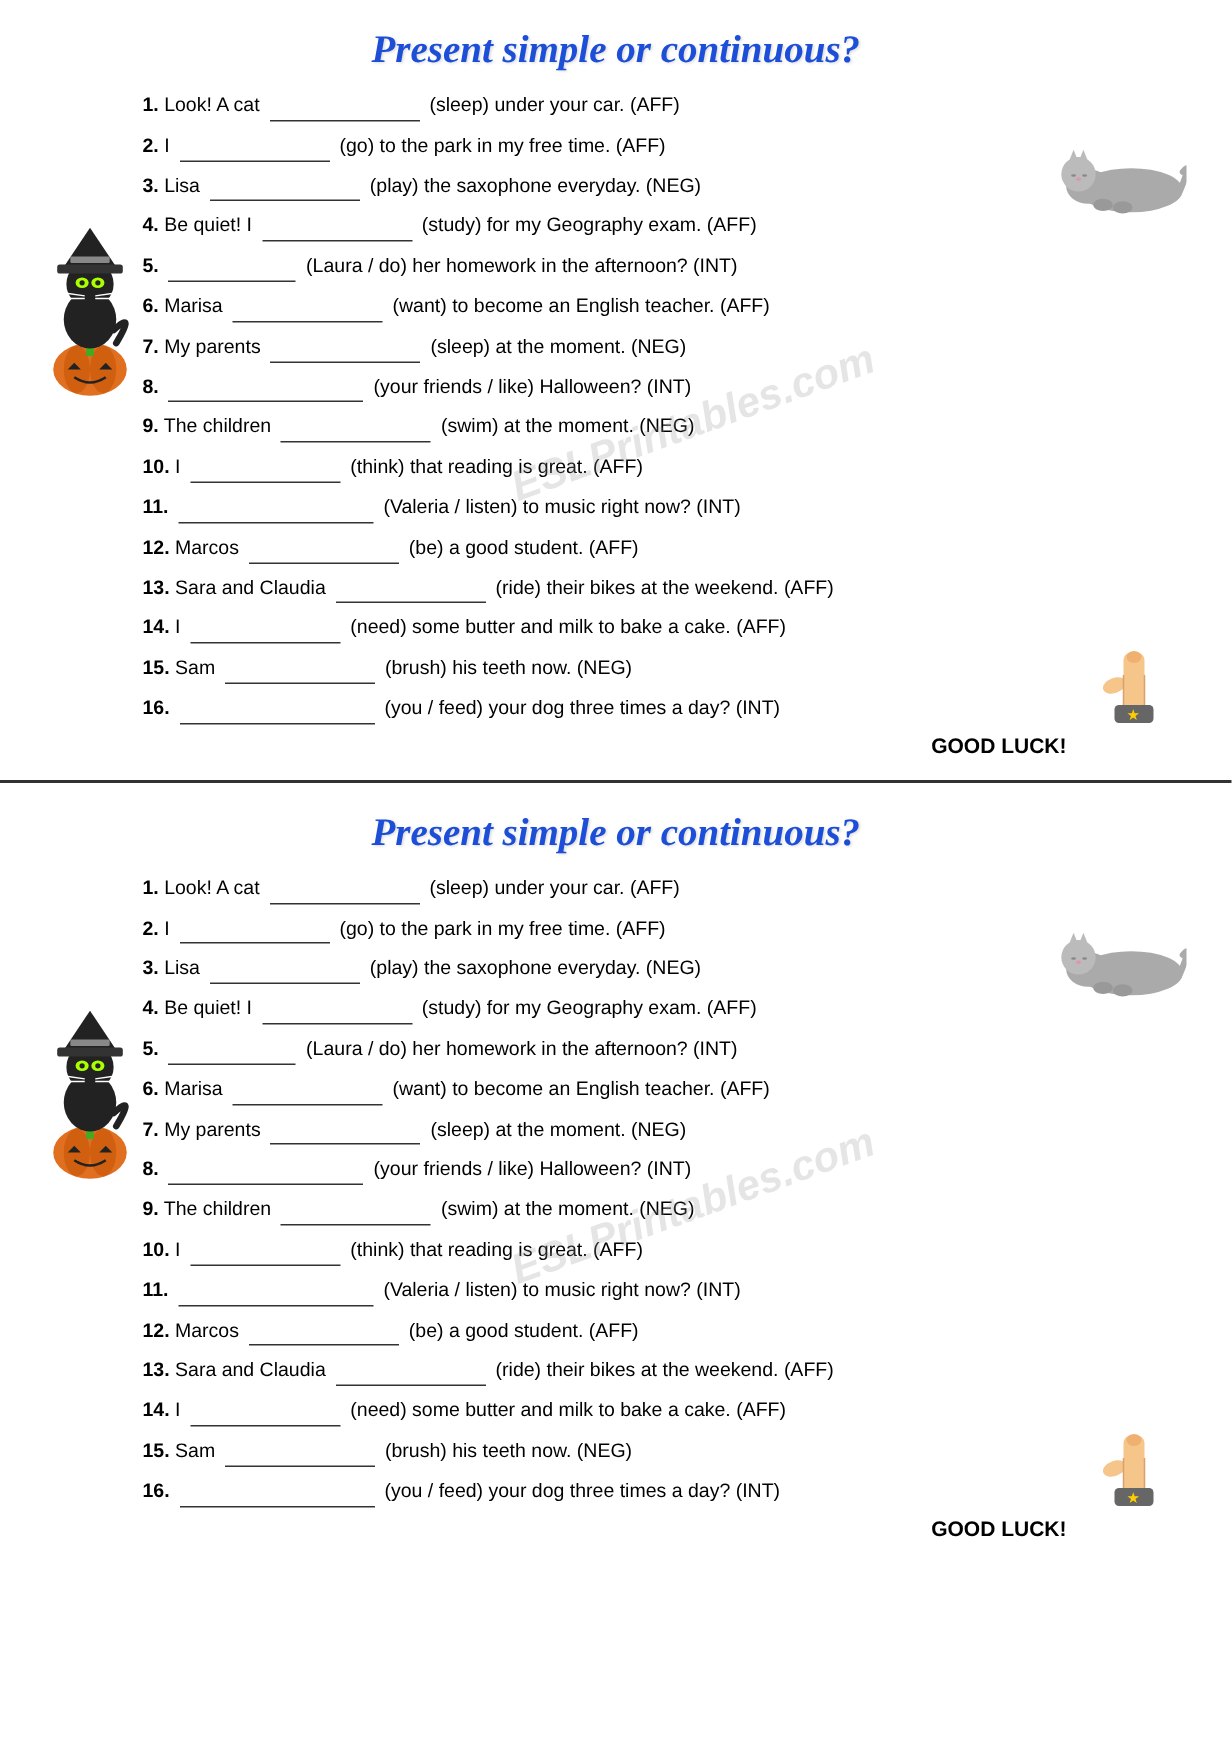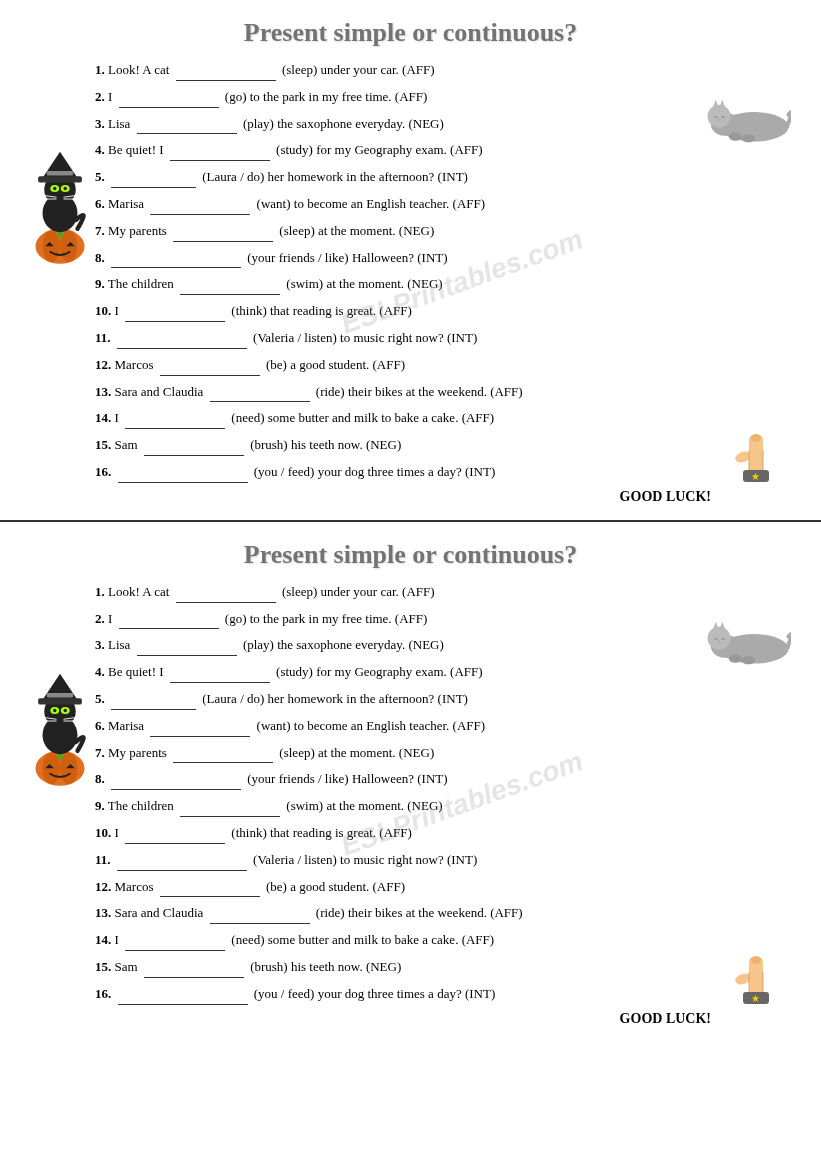--- a/index.html
+++ b/index.html
@@ -19,37 +19,37 @@
     .section {
       width: 100%;
       padding: 10px 20px 15px 20px;
       position: relative;
       border-bottom: 2px solid #333;
     }
 
     .title {
       text-align: center;
       font-size: 26px;
+      font-style: italic;
       font-weight: bold;
-      color: #737373;
+      color: #1d4ed8;
       margin-bottom: 12px;
       padding-top: 8px;
       font-family: 'Times New Roman', serif;
       text-shadow: 1px 1px 2px rgba(0,0,0,0.15);
     }
 
     .content-area {
       display: flex;
       position: relative;
     }
 
     .exercises {
       flex: 1;
       padding-right: 10px;
-      font-family: Liberation Serif, serif;
     }
 
     .exercise-item {
       margin-bottom: 6px;
       line-height: 1.6;
       font-size: 13px;
     }
 
     .exercise-item .num {
       font-weight: bold;

